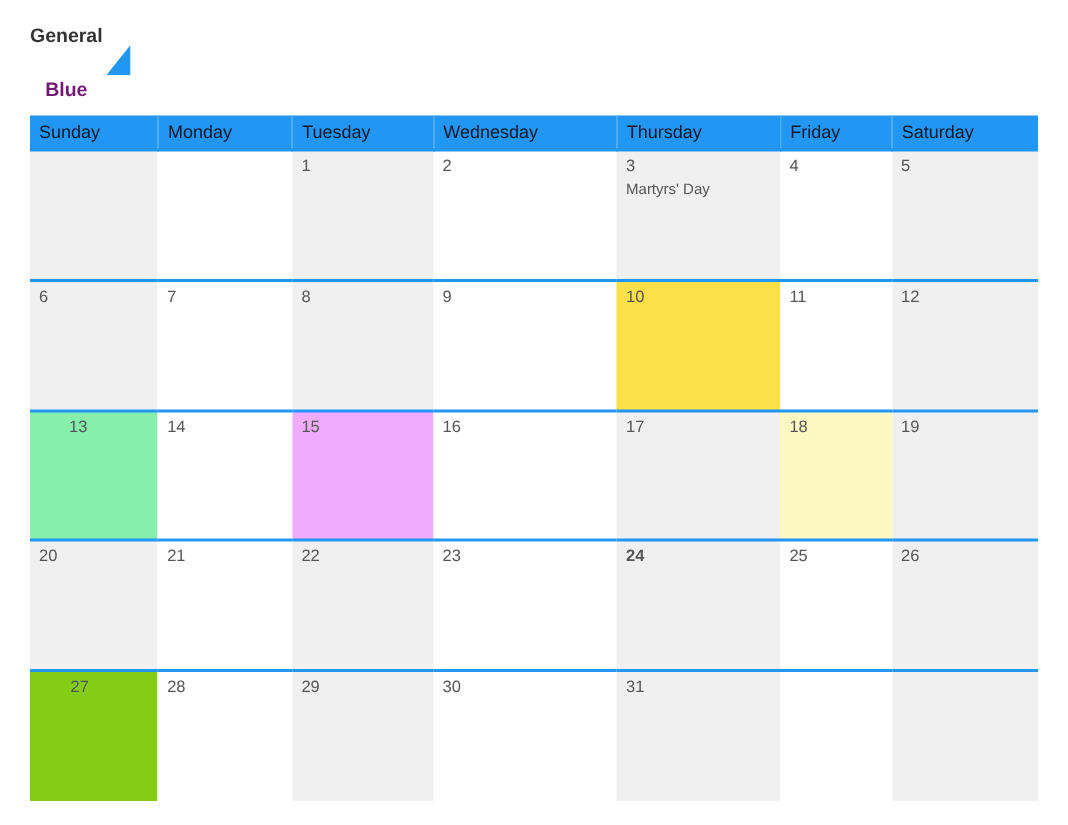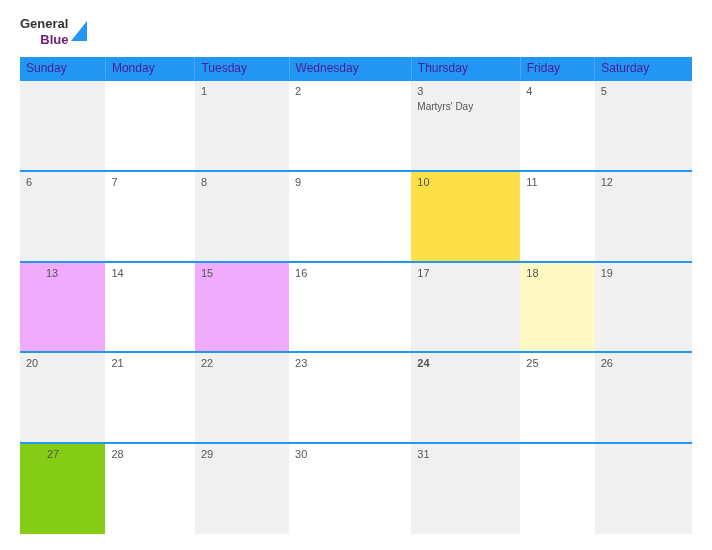--- a/index.html
+++ b/index.html
@@ -47,21 +47,21 @@
       width: 100%;
       border-collapse: collapse;
       flex: 1;
     }
 
     .calendar-table thead tr {
       background-color: #2196F3;
     }
 
     .calendar-table thead th {
-      color: #4c1d95;
+      color: #0f172a;
       font-size: 12px;
       font-weight: normal;
       text-align: left;
       padding: 4px 6px;
       border-right: 1px solid #4caaef;
     }
 
     .calendar-table thead th:last-child {
       border-right: none;
     }
@@ -107,21 +107,21 @@
 
     
     col.odd { background-color: #f5f5f5; }
     col.even { background-color: #fff; }
   </style>
 </head>
 <body>
 
 <div class="header">
   <div class="logo">
-    <div style="display:flex; flex-direction:column; align-items:flex-end;">
+    <div style="display:flex; flex-direction:column; align-items:center;gap:20px;">
       <span style="font-size:13px; font-weight:bold; color:#333; line-height:1.2;">General</span>
       <span style="font-size:13px; font-weight:bold; color:#701a75; line-height:1.2;">Blue</span>
     </div>
     <div style="margin-left:3px; margin-top:2px;">
       <svg width="16" height="20" viewBox="0 0 16 20">
         <polygon points="0,20 16,20 16,0" fill="#2196F3"></polygon>
       </svg>
     </div>
   </div>
 
@@ -189,21 +189,21 @@
           <span class="day-number">10</span>
         </td>
         <td style="background-color: rgb(255, 255, 255);">
           <span class="day-number">11</span>
         </td>
         <td style="background-color: rgb(240, 240, 240);">
           <span class="day-number">12</span>
         </td>
       </tr>
       <tr>
-        <td style="background-color: #f0abfc; padding-left: 26px;">
+        <td style="background-color: #86efac; padding-left: 26px;">
           <span class="day-number">13</span>
         </td>
         <td style="background-color: rgb(255, 255, 255);">
           <span class="day-number">14</span>
         </td>
         <td style="background-color: #f0abfc;">
           <span class="day-number">15</span>
         </td>
         <td style="background-color: rgb(255, 255, 255);">
           <span class="day-number">16</span>

